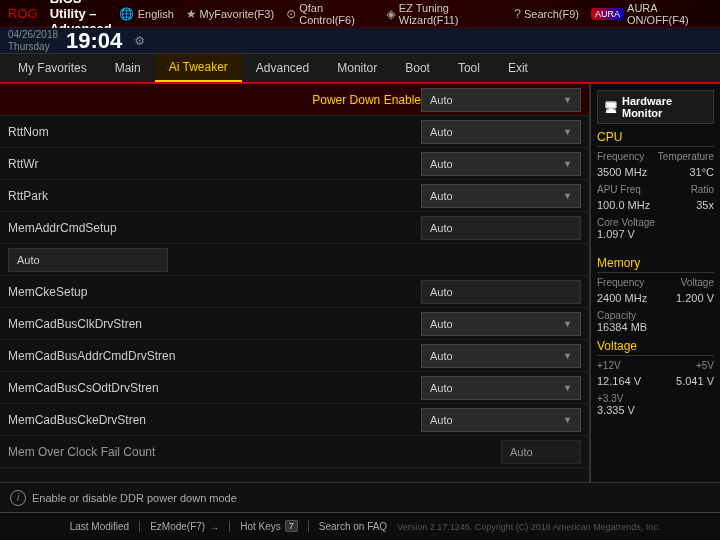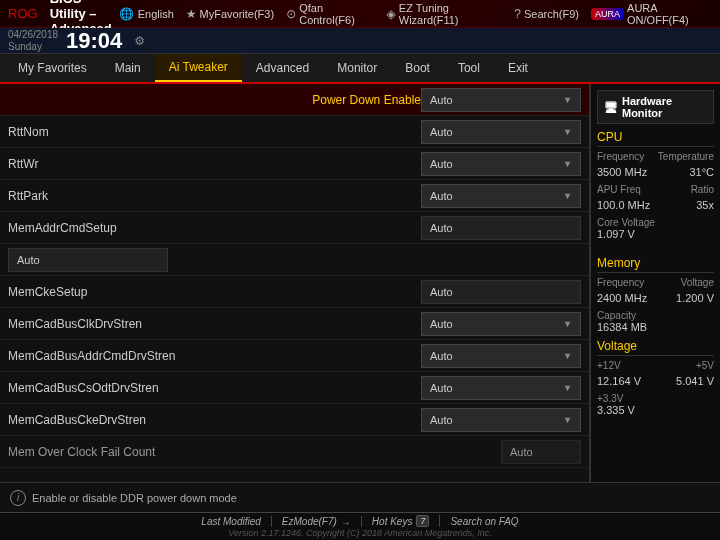--- a/index.html
+++ b/index.html
@@ -262,26 +262,24 @@
       color: #aaa;
       font-size: 11px;
     }
 
     
     .bottom-bar {
       background: #0d0d0d;
       border-top: 1px solid #444;
       height: 28px;
       display: flex;
-      flex-direction: column;
       align-items: center;
       justify-content: center;
       position: relative;
       z-index: 10;
-      font-style: italic;
     }
 
     .bottom-links {
       display: flex;
       gap: 0;
       align-items: center;
       justify-content: center;
       margin-bottom: 1px;
     }
 
@@ -357,21 +355,21 @@
     <span class="top-bar-item">
       <span class="aura-badge">AURA</span>
       <span>AURA ON/OFF(F4)</span>
     </span>
   </div>
 </div>
 
 <div class="date-time-bar">
   <div class="date-area">
     <span>04/26/2018</span><br>
-    <span>Sunday</span>
+    <span>Thursday</span>
   </div>
   <span class="time-display">19:04</span>
   <span class="gear-icon">⚙</span>
 </div>
 
 <div class="nav-bar">
   <span class="nav-item">My Favorites</span>
   <span class="nav-item">Main</span>
   <span class="nav-item active">Ai Tweaker</span>
   <span class="nav-item">Advanced</span>

